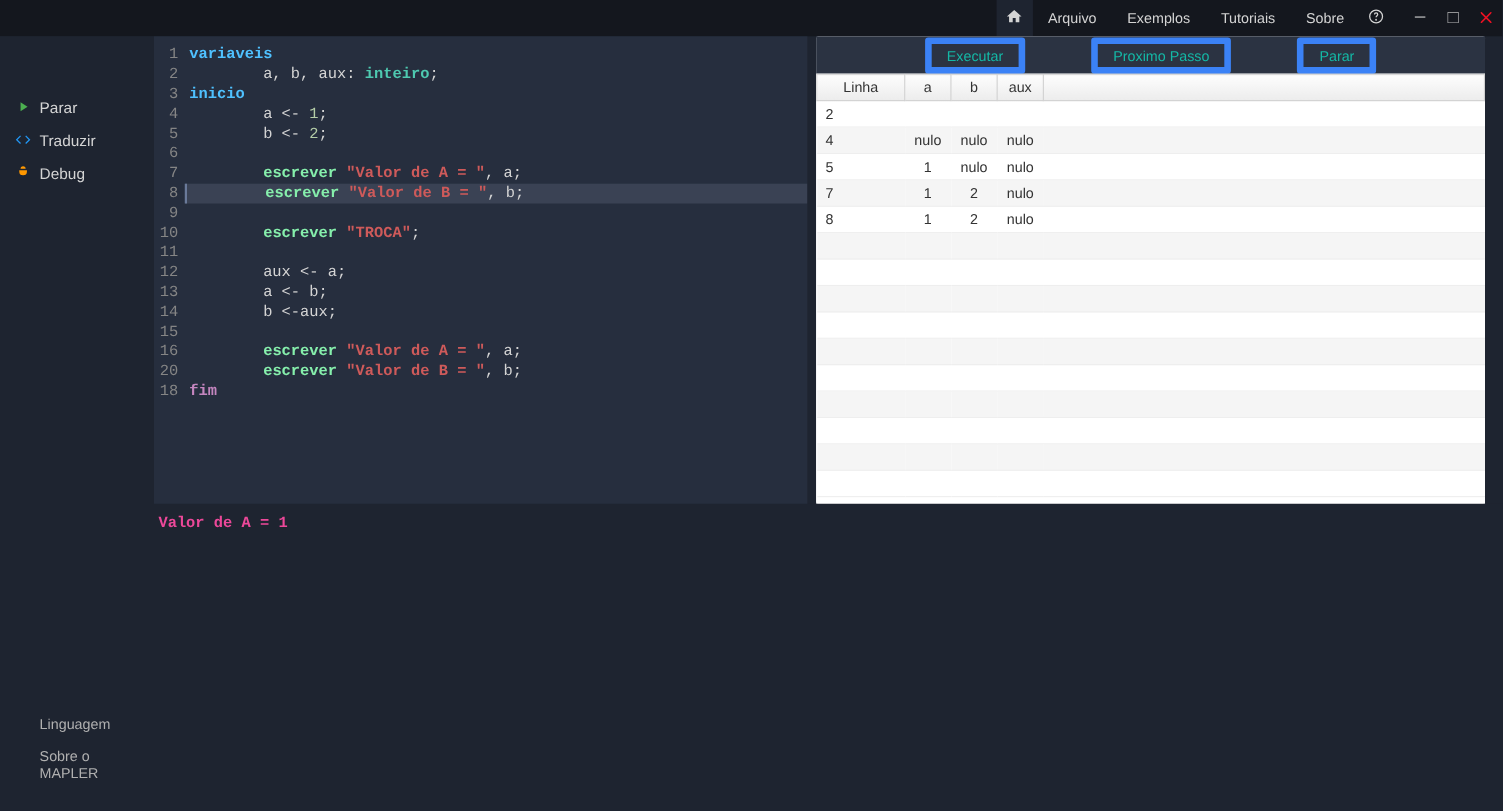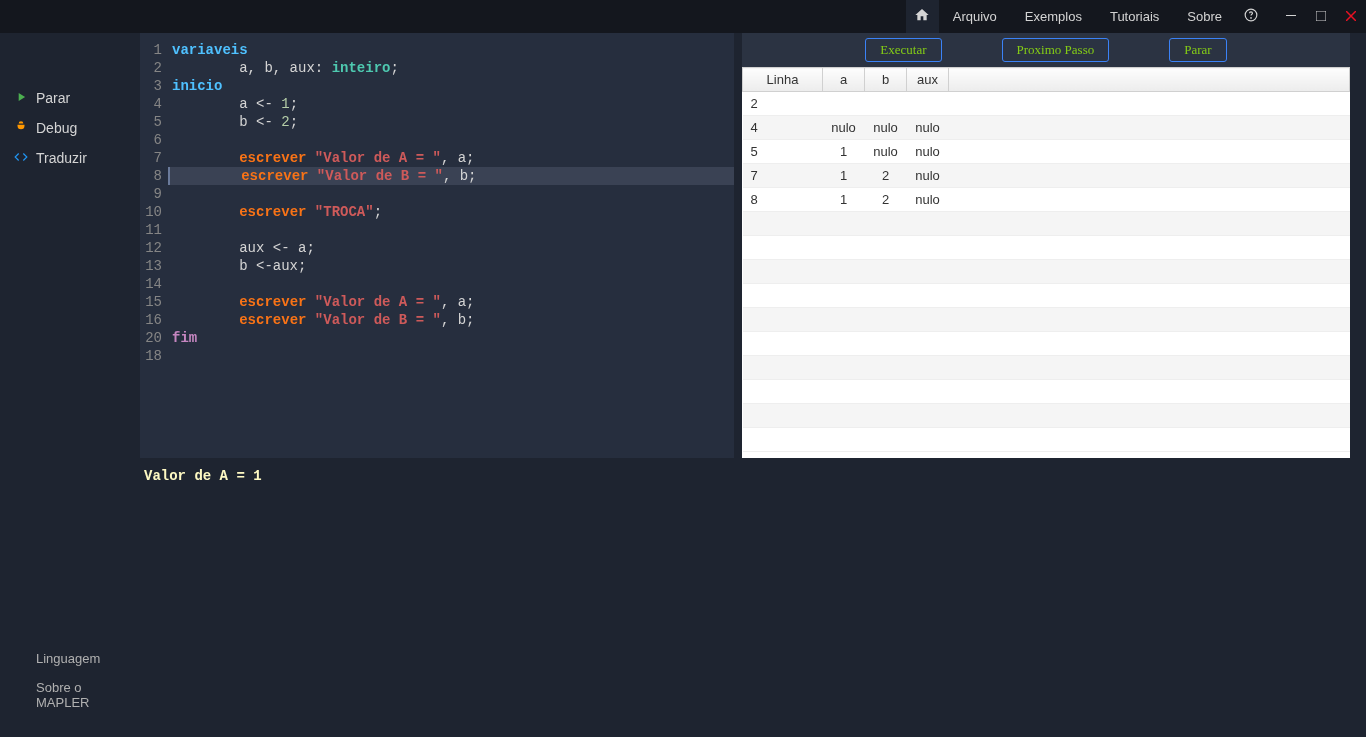--- a/index.html
+++ b/index.html
@@ -109,21 +109,21 @@
 }
 .code-line.current {
   background: #3a4254;
   margin-left: -4px;
   padding-left: 4px;
   border-left: 2px solid #6a7a9a;
   margin-right: 0;
 }
 .kw { color: #4fc1ff; font-weight: bold; }
 .type { color: #4ec9b0; font-weight: bold; }
-.func { color: #f97316; font-weight: bold; }
+.func { color: #86efac; font-weight: bold; }
 .str { color: #ce5a5a; font-weight: bold; }
 .op { color: #d4d4d4; }
 .num { color: #b5cea8; }
 .fim { color: #c586c0; font-weight: bold; }
 
 .debug-panel {
   width: 608px;
   background: #f7f7f7;
   display: flex;
   flex-direction: column;
@@ -133,27 +133,26 @@
   height: 34px;
   display: flex;
   align-items: center;
   justify-content: center;
   gap: 60px;
   background: #2b3342;
   padding: 0 10px;
 }
 .debug-btn {
   background: #2b3342;
-  border: 1px solid #3b82f6;
-  color: #84cc16;
+  border: 6px solid #3b82f6;
+  color: #14b8a6;
   padding: 3px 14px;
   border-radius: 3px;
   font-size: 13px;
   cursor: pointer;
-  font-family: Liberation Serif, serif;
 }
 .debug-table-wrap {
   flex: 1;
   background: #fff;
   overflow: auto;
 }
 .debug-table {
   width: 100%;
   border-collapse: collapse;
   font-size: 13px;
@@ -174,21 +173,21 @@
 .debug-table tbody tr:nth-child(even) { background: #f5f5f5; }
 .col-linha { width: 80px; }
 .col-var { width: 42px; text-align: center; }
 
 .console {
   flex: 1;
   background: #1e2430;
   padding: 10px 4px;
   font-family: "Consolas", "Courier New", monospace;
   font-size: 14px;
-  color: #fef9c3;
+  color: #ec4899;
   font-weight: bold;
 }
 </style>
 </head>
 <body>
 
 <div class="titlebar">
   <div class="titlebar-left">
     <div class="home-btn">
       <span>
@@ -235,30 +234,30 @@
 <div class="main-area">
   <div class="sidebar">
     <div class="sidebar-top">
       <div class="sidebar-item">
         <span class="icon"><svg width="14" height="14" viewBox="0 0 24 24" fill="#4caf50">
               <path d="M8 5v14l11-7z"></path>
             </svg></span>
         <span>Parar</span>
       </div>
       <div class="sidebar-item">
+        <span class="icon"><svg width="14" height="14" viewBox="0 0 24 24" fill="none" stroke="#2196f3" stroke-width="2">
+              <path d="M8 6l-6 6 6 6M16 6l6 6-6 6"></path>
+            </svg></span>
+        <span>Traduzir</span>
+      </div>
+      <div class="sidebar-item">
         <span class="icon"><svg width="14" height="14" viewBox="0 0 24 24" fill="#ff9800">
               <path d="M12 2a4 4 0 014 4H8a4 4 0 014-4zM6 8h12v2a6 6 0 01-12 0V8zm-2 4h2m12 0h2M6 18l-2 2m14-2l2 2M12 20v2"></path>
             </svg></span>
         <span>Debug</span>
-      </div>
-      <div class="sidebar-item">
-        <span class="icon"><svg width="14" height="14" viewBox="0 0 24 24" fill="none" stroke="#2196f3" stroke-width="2">
-              <path d="M8 6l-6 6 6 6M16 6l6 6-6 6"></path>
-            </svg></span>
-        <span>Traduzir</span>
       </div>
     </div>
     <div class="sidebar-bottom">
       <div class="sidebar-item"><span>Linguagem</span></div>
       <div class="sidebar-item"><span>Sobre o MAPLER</span></div>
     </div>
   </div>
 
   <div class="content">
     <div class="upper-panels">
@@ -289,20 +288,21 @@
             <div class="code-line"><span class="kw">inicio</span></div>
             <div class="code-line"><span class="op">        a &lt;- </span><span class="num">1</span><span class="op">;</span></div>
             <div class="code-line"><span class="op">        b &lt;- </span><span class="num">2</span><span class="op">;</span></div>
             <div class="code-line"></div>
             <div class="code-line"><span class="op">        </span><span class="func">escrever</span><span class="op"> </span><span class="str">"Valor de A = "</span><span class="op">, a;</span></div>
             <div class="code-line current"><span class="op">        </span><span class="func">escrever</span><span class="op"> </span><span class="str">"Valor de B = "</span><span class="op">, b;</span></div>
             <div class="code-line"></div>
             <div class="code-line"><span class="op">        </span><span class="func">escrever</span><span class="op"> </span><span class="str">"TROCA"</span><span class="op">;</span></div>
             <div class="code-line"></div>
             <div class="code-line"><span class="op">        aux &lt;- a;</span></div>
+            <div class="code-line"><span class="op">        a &lt;- b;</span></div>
             <div class="code-line"><span class="op">        b &lt;-aux;</span></div>
             <div class="code-line"></div>
             <div class="code-line"><span class="op">        </span><span class="func">escrever</span><span class="op"> </span><span class="str">"Valor de A = "</span><span class="op">, a;</span></div>
             <div class="code-line"><span class="op">        </span><span class="func">escrever</span><span class="op"> </span><span class="str">"Valor de B = "</span><span class="op">, b;</span></div>
             <div class="code-line"><span class="fim">fim</span></div>
           </div>
       </div>
 
       <div class="debug-panel">
         <div class="debug-toolbar">

